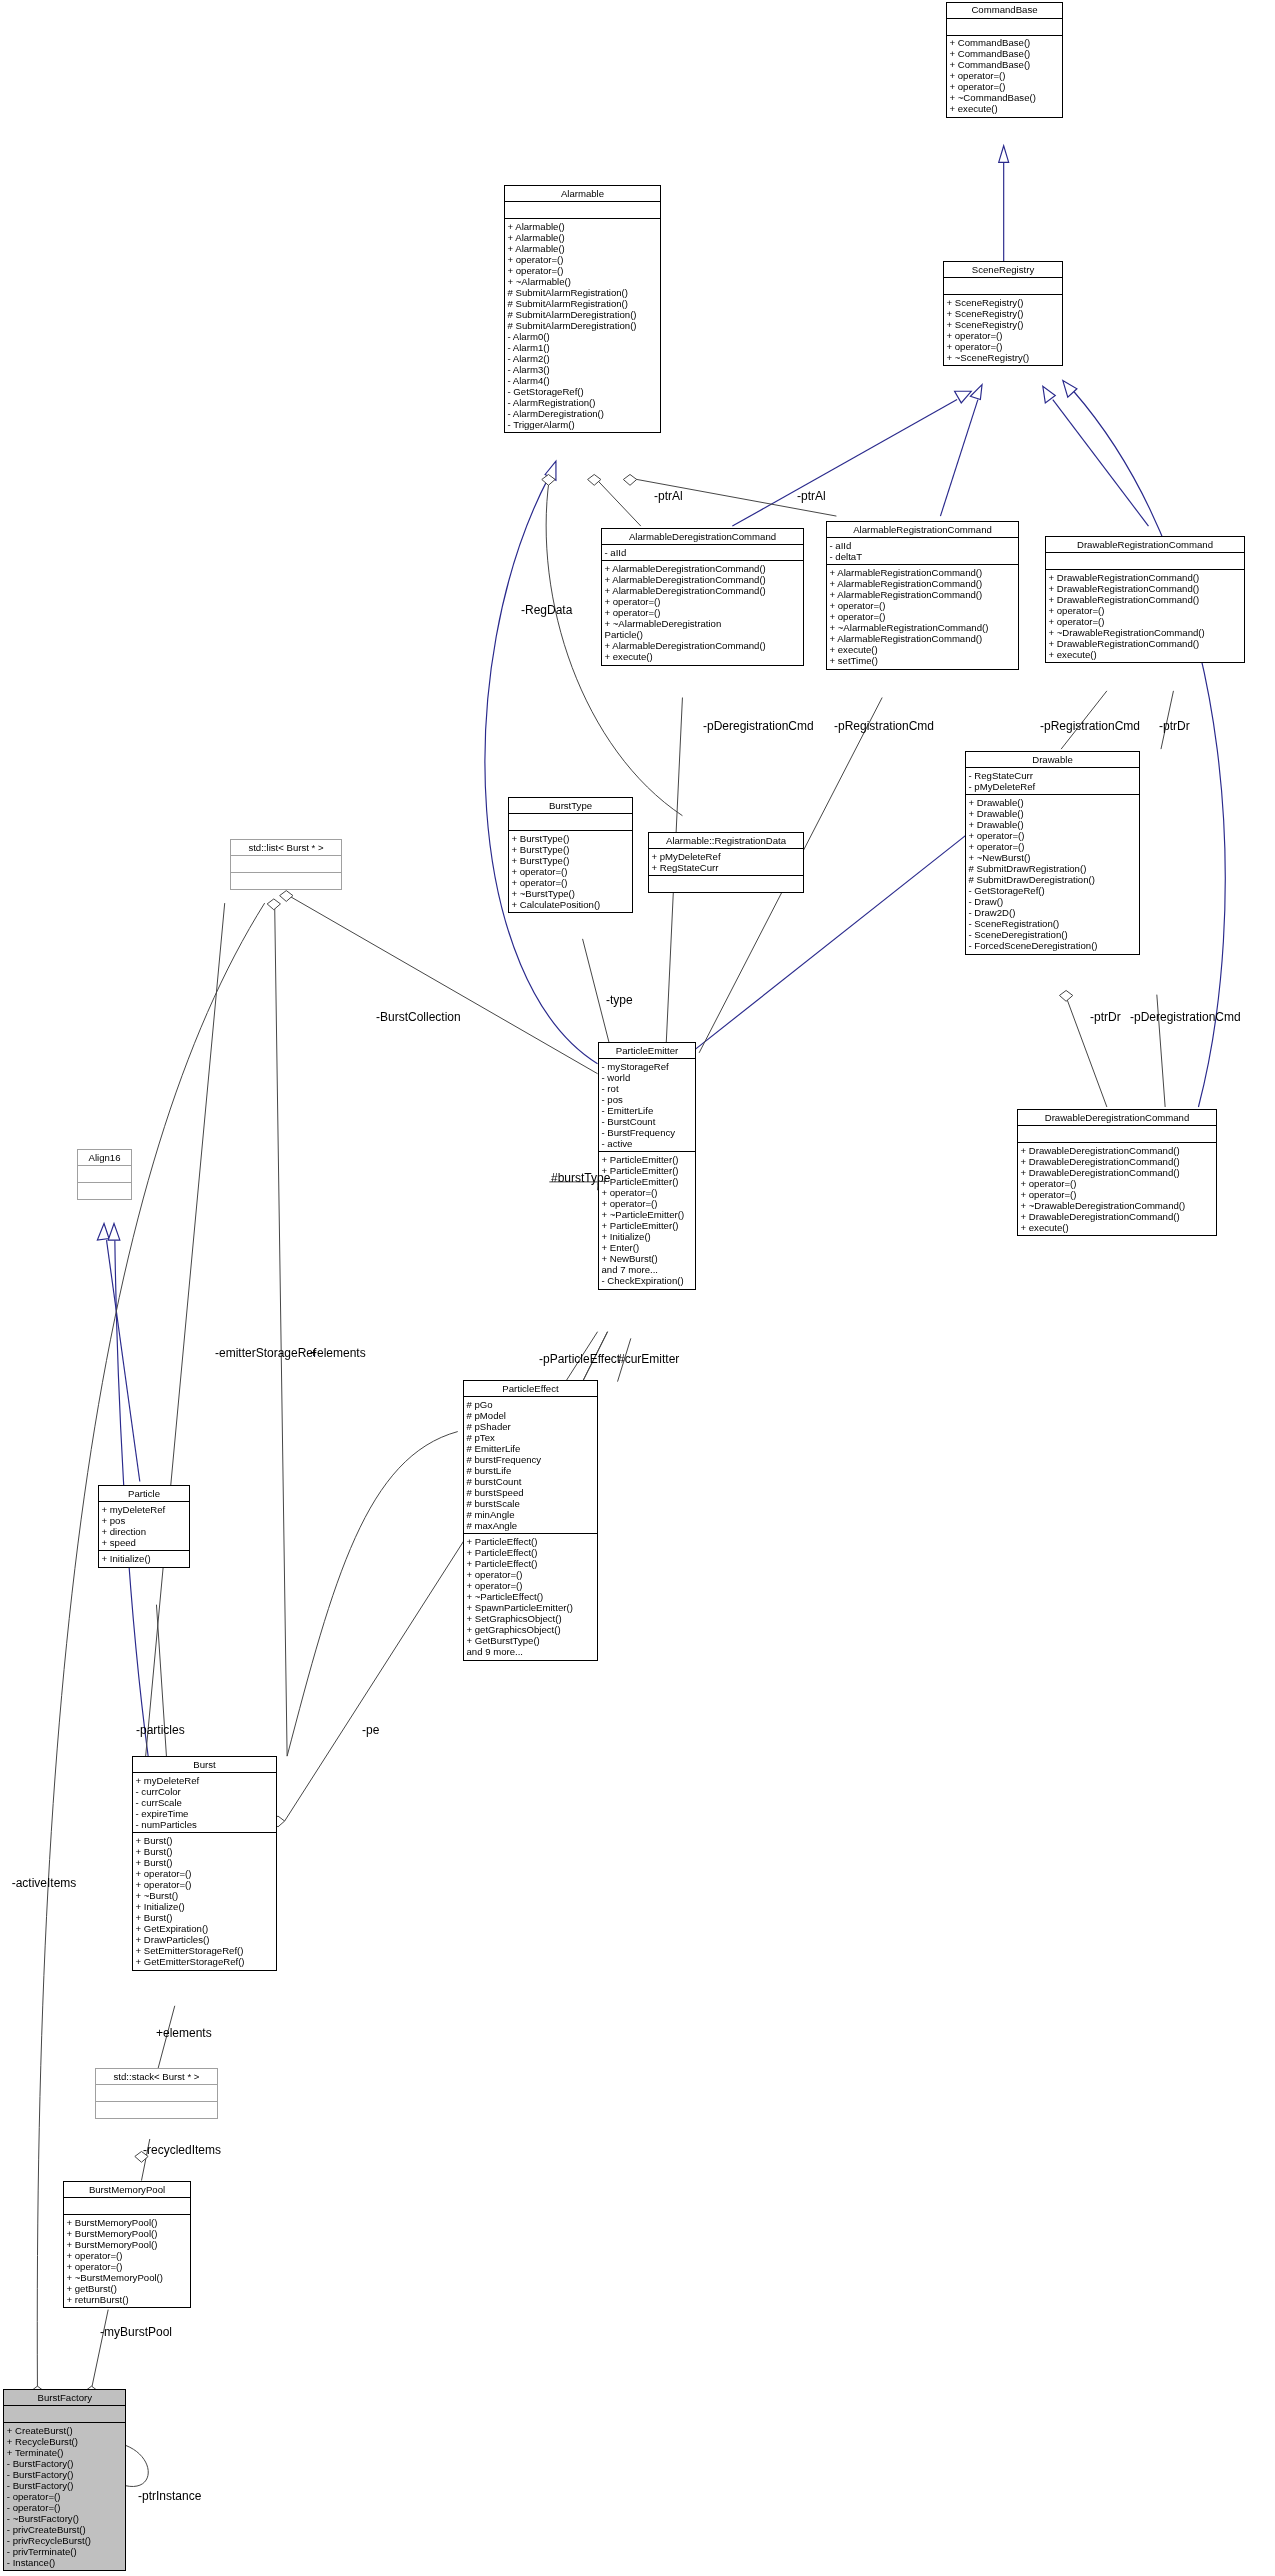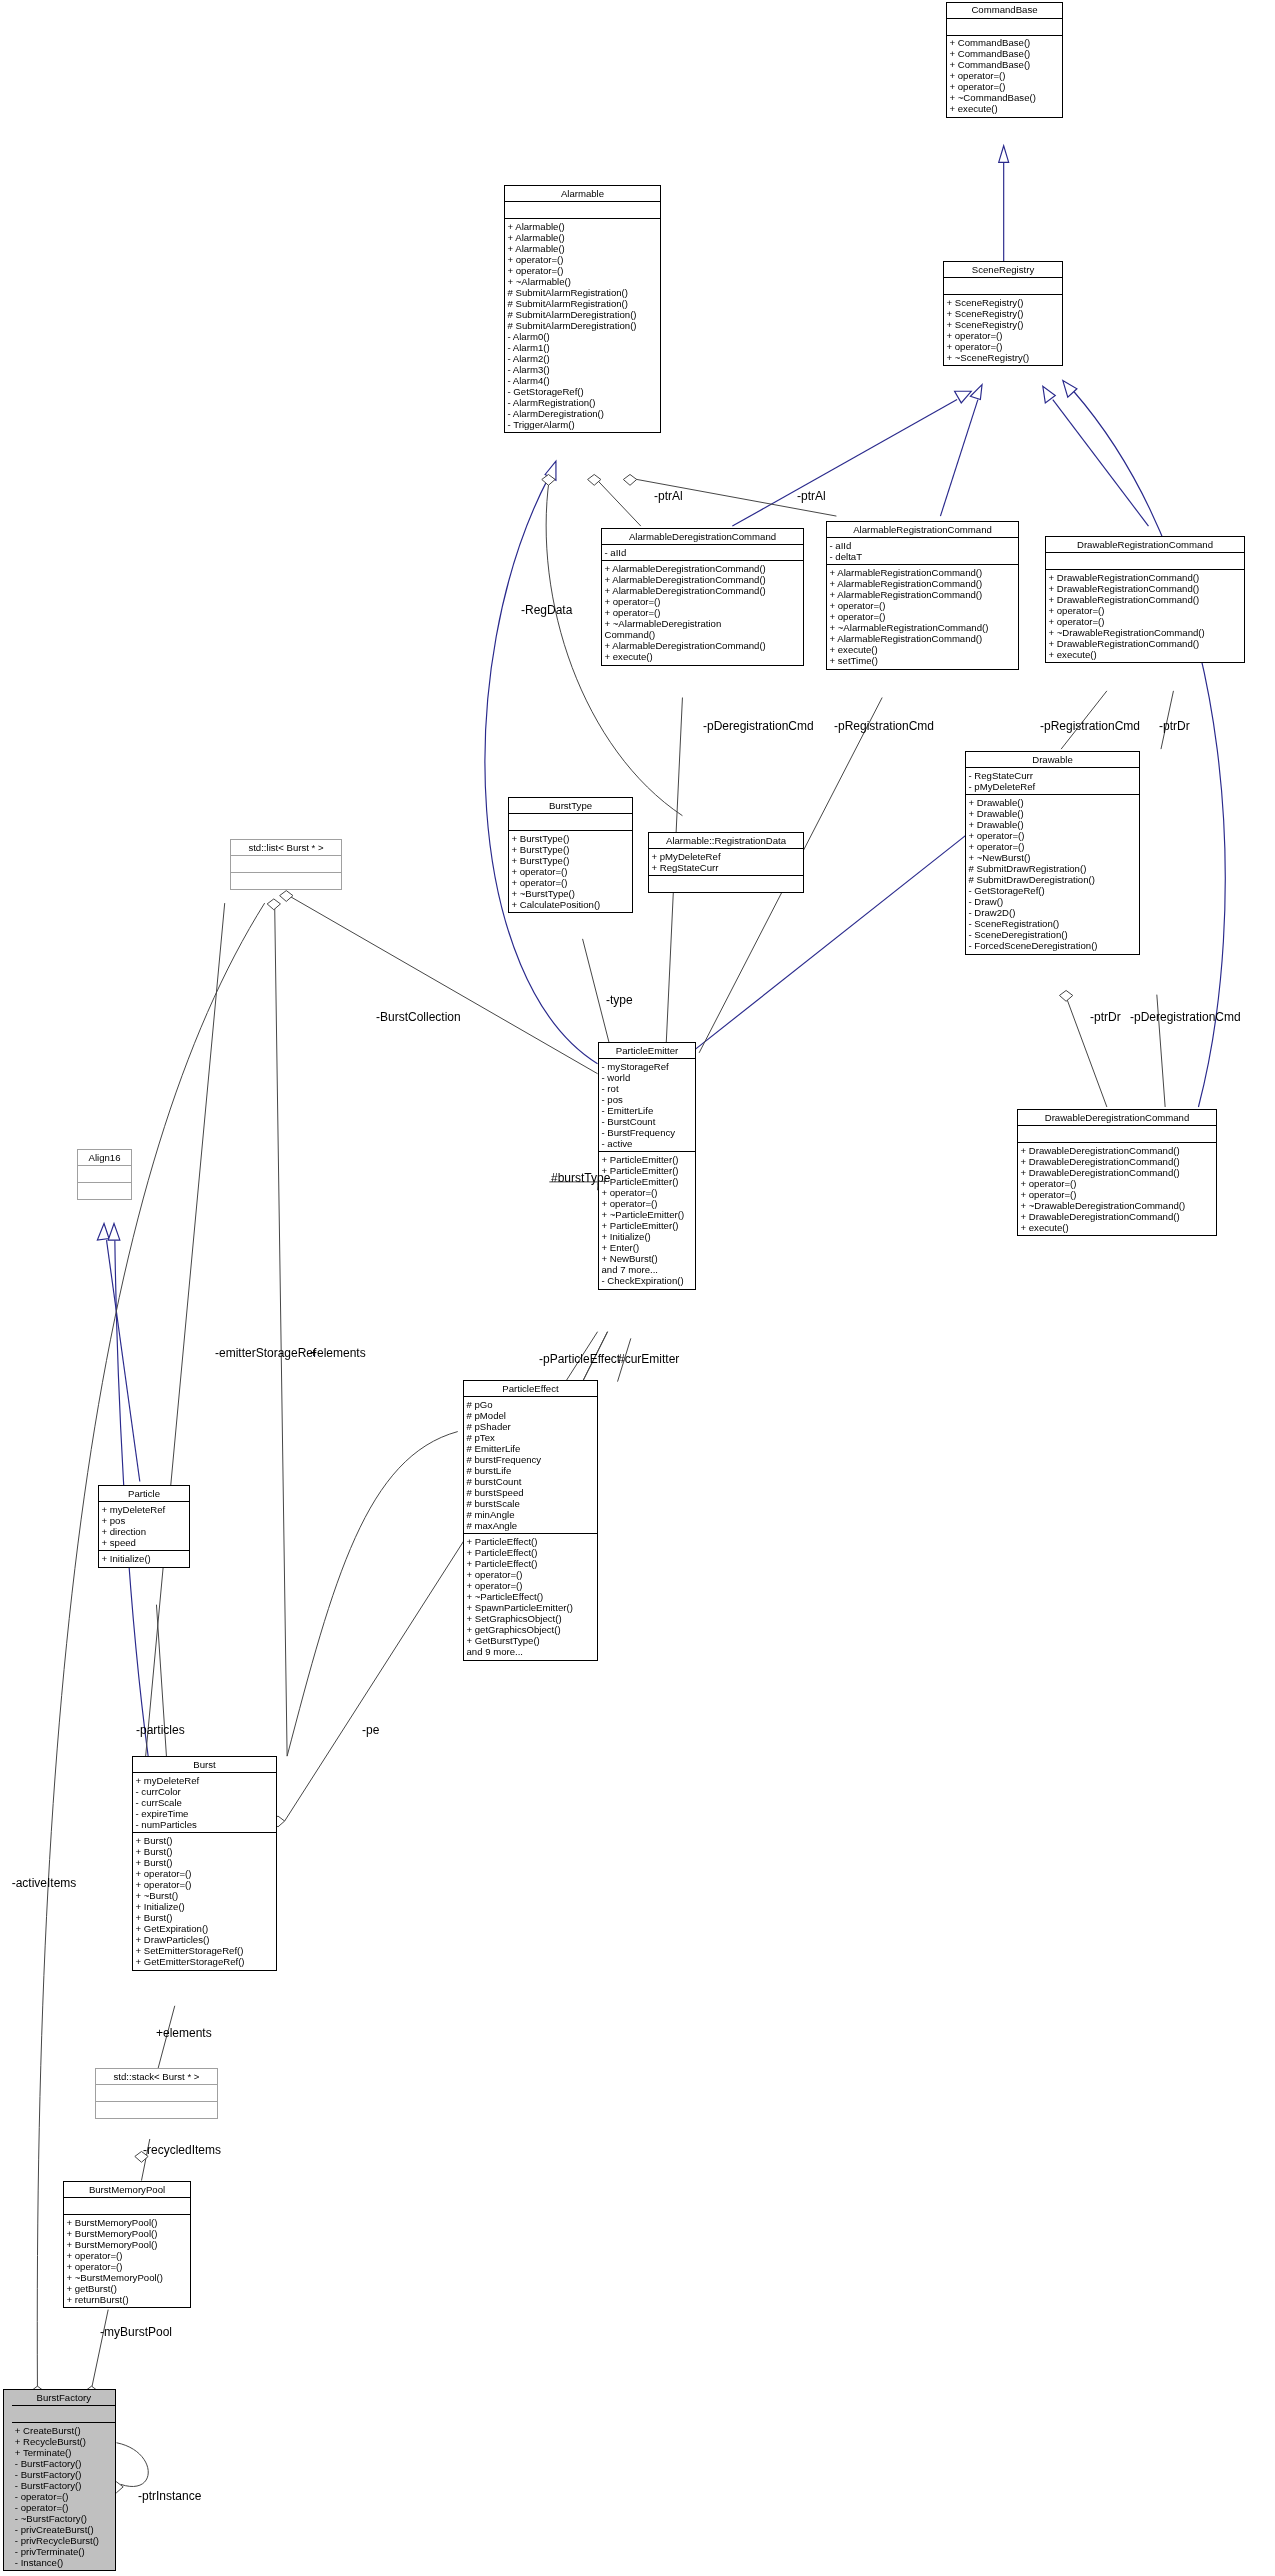--- a/index.html
+++ b/index.html
@@ -258,21 +258,21 @@
     <div class="cls-attrs">
       <div>- aIId</div>
     </div>
     <div class="cls-ops">
       <div>+ AlarmableDeregistrationCommand()</div>
       <div>+ AlarmableDeregistrationCommand()</div>
       <div>+ AlarmableDeregistrationCommand()</div>
       <div>+ operator=()</div>
       <div>+ operator=()</div>
       <div>+ ~AlarmableDeregistration</div>
-      <div>Command()</div>
+      <div>Particle()</div>
       <div>+ AlarmableDeregistrationCommand()</div>
       <div>+ execute()</div>
     </div>
   </div>
 
   <div class="uml-class" style="left:826px; top:521px; width:193px;">
     <div class="cls-title">AlarmableRegistrationCommand</div>
     <div class="cls-attrs">
       <div>- aIId</div>
       <div>- deltaT</div>
@@ -490,21 +490,21 @@
       <div>+ BurstMemoryPool()</div>
       <div>+ BurstMemoryPool()</div>
       <div>+ operator=()</div>
       <div>+ operator=()</div>
       <div>+ ~BurstMemoryPool()</div>
       <div>+ getBurst()</div>
       <div>+ returnBurst()</div>
     </div>
   </div>
 
-  <div class="uml-class gray" style="left:3.3px; top:2389px; width:113px;padding-left:8px;">
+  <div class="uml-class gray" style="left:3.3px; top:2389px; width:123px;">
     <div class="cls-title">BurstFactory</div>
     <div class="cls-attrs empty"></div>
     <div class="cls-ops">
       <div>+ CreateBurst()</div>
       <div>+ RecycleBurst()</div>
       <div>+ Terminate()</div>
       <div>- BurstFactory()</div>
       <div>- BurstFactory()</div>
       <div>- BurstFactory()</div>
       <div>- operator=()</div>

